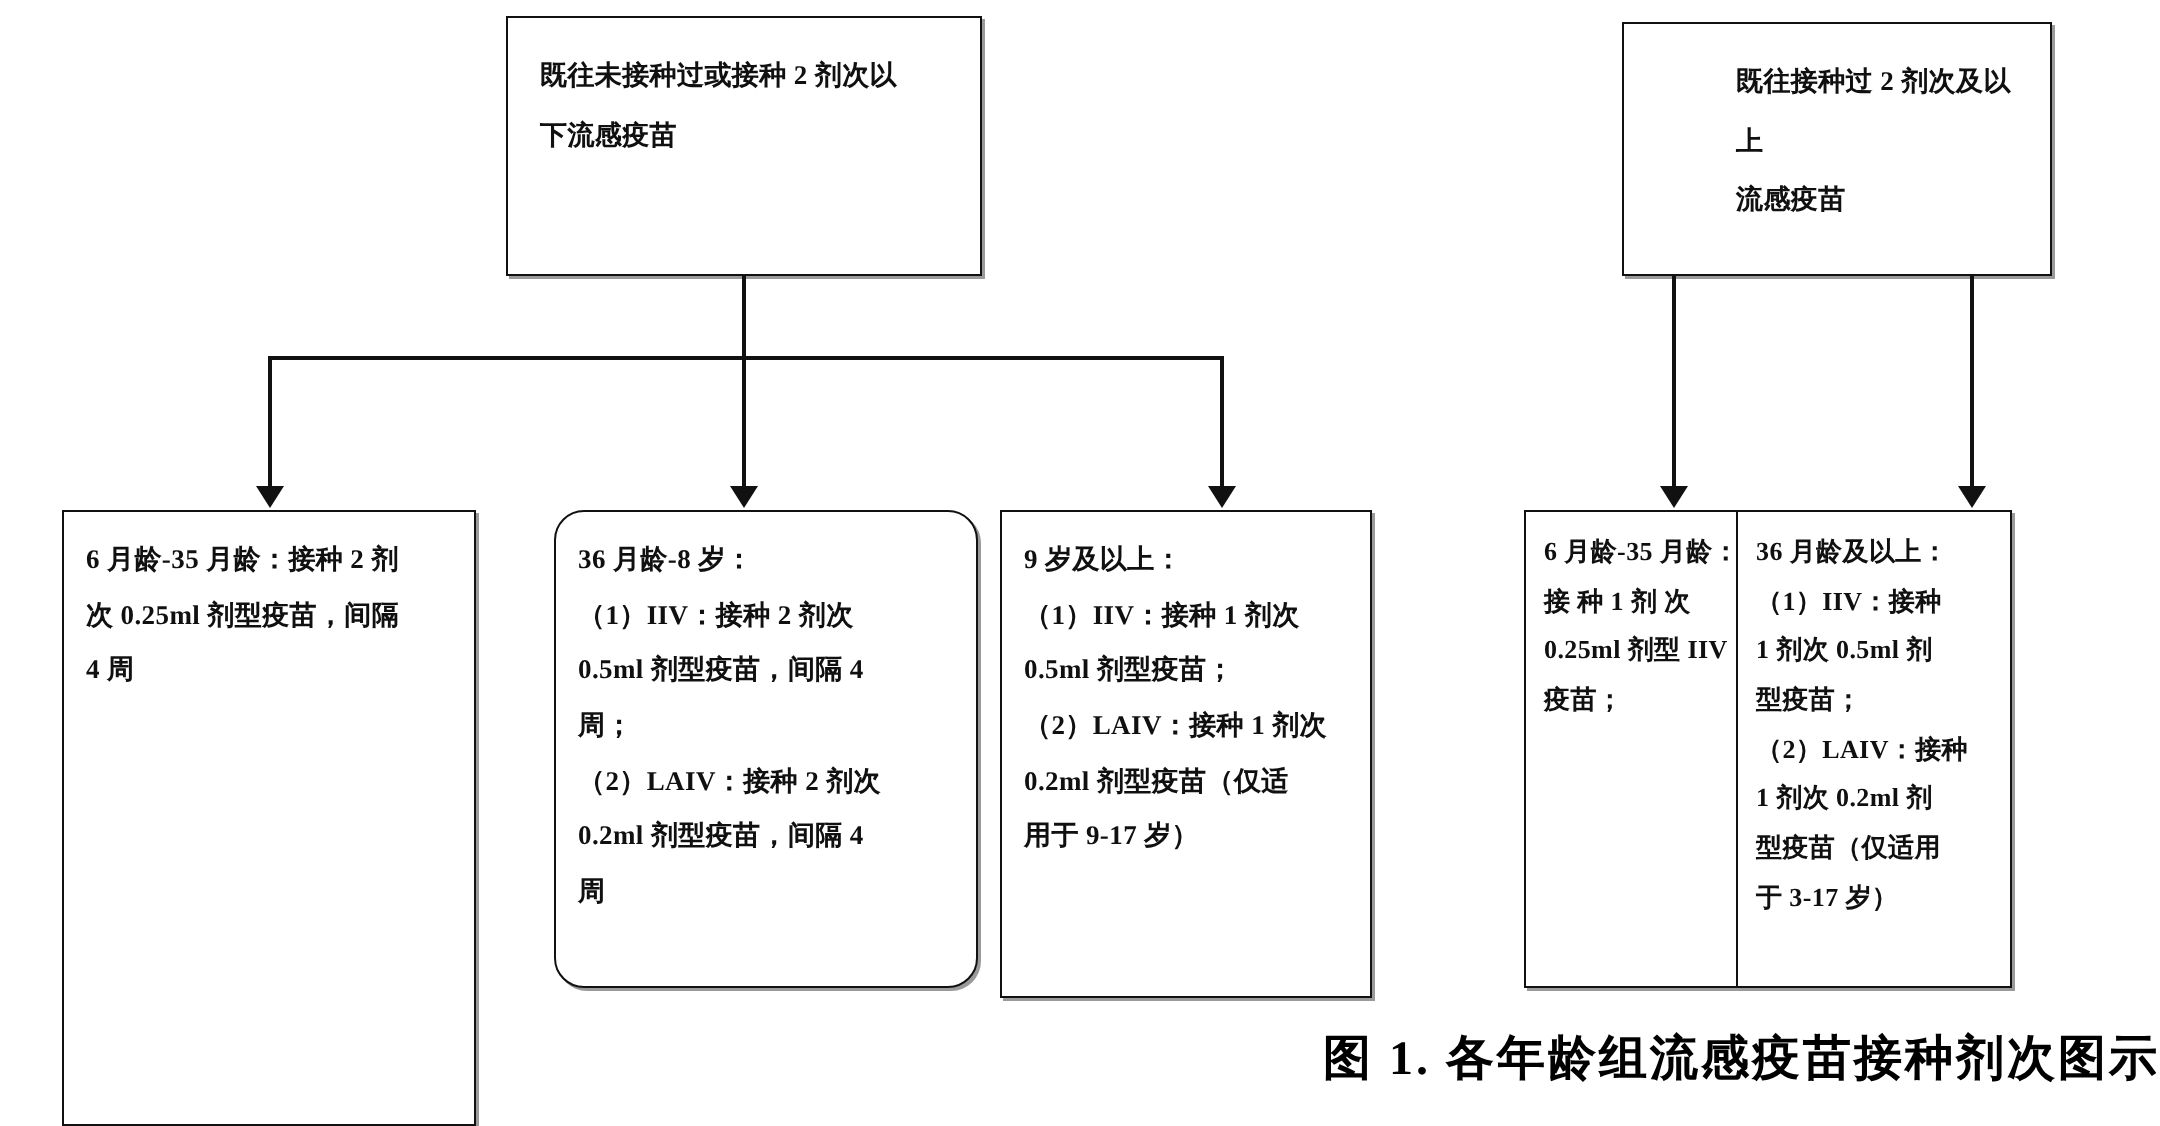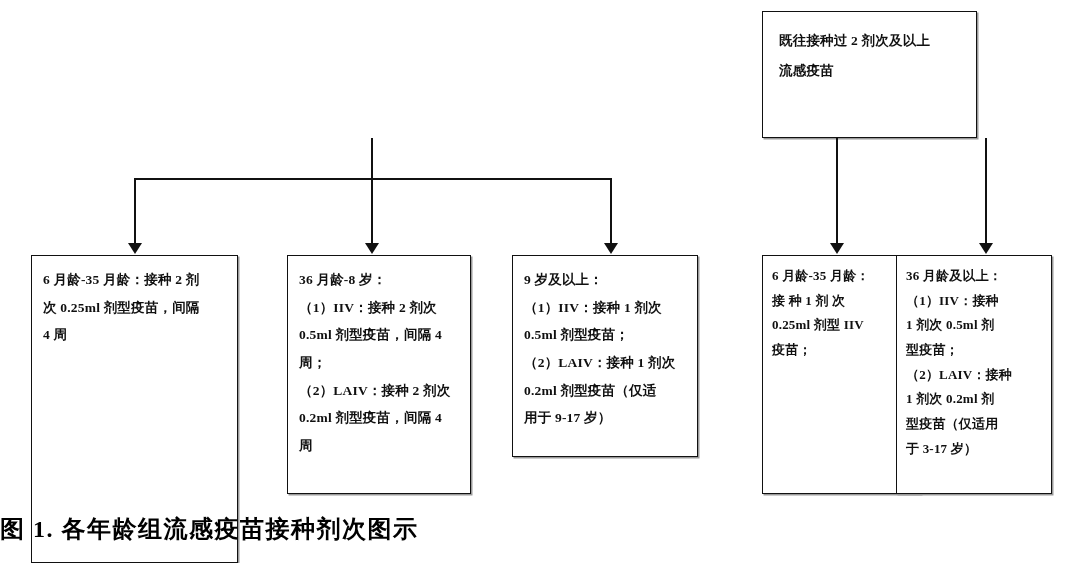--- a/index.html
+++ b/index.html
@@ -40,91 +40,95 @@
     position:absolute;
     width:0;height:0;
     border-left:7px solid transparent;
     border-right:7px solid transparent;
     border-top:11px solid #111;
   }
 
   .caption{
     position:absolute;
     left:0;right:0;
-    text-align:left;
+    text-align:right;
     font-size:24px;
     font-weight:700;
     letter-spacing:1.5px;
     font-family:"Liberation Serif","DejaVu Serif",serif;
     color:#000;
   }
 </style>
 </head>
 <body>
 
 <div id="stage">
 
+  <div class="node top" style="left:253px;top:8px;width:238px;height:130px;">
+    <span class="txt">既往未接种过或接种 2 剂次以
+下流感疫苗</span>
+  </div>
 
   <div class="vline" style="left:371px;top:138px;height:41px;"></div>
 
   <div class="hline" style="left:135px;top:178px;width:477px;"></div>
 
   <div class="vline" style="left:134px;top:178px;height:66px;"></div>
   <div class="arrow" style="left:128px;top:243px;"></div>
 
   <div class="vline" style="left:371px;top:178px;height:66px;"></div>
   <div class="arrow" style="left:365px;top:243px;"></div>
 
   <div class="vline" style="left:610px;top:178px;height:66px;"></div>
   <div class="arrow" style="left:604px;top:243px;"></div>
 
   <div class="node" style="left:31px;top:255px;width:207px;height:308px;">
     <span class="txt">6 月龄-35 月龄：接种 2 剂
 次 0.25ml 剂型疫苗，间隔
 4 周</span>
   </div>
 
-  <div class="node" style="left:287px;top:255px;width:184px;height:239px;">
+  <div class="node" style="left:277px;top:255px;width:212px;height:239px;border-radius:15px;">
     <span class="txt">36 月龄-8 岁：
 （1）IIV：接种 2 剂次
 0.5ml 剂型疫苗，间隔 4
 周；
 （2）LAIV：接种 2 剂次
 0.2ml 剂型疫苗，间隔 4
 周</span>
   </div>
 
-  <div class="node" style="left:512px;top:255px;width:186px;height:202px;">
+  <div class="node" style="left:500px;top:255px;width:186px;height:244px;">
     <span class="txt">9 岁及以上：
 （1）IIV：接种 1 剂次
 0.5ml 剂型疫苗；
 （2）LAIV：接种 1 剂次
 0.2ml 剂型疫苗（仅适
 用于 9-17 岁）</span>
   </div>
 
-  <div class="node top" style="left:762px;top:11px;width:215px;height:127px;">
+  <div class="node top" style="left:811px;top:11px;width:215px;height:127px;padding-left:40px;">
     <span class="txt">既往接种过 2 剂次及以上
 流感疫苗</span>
   </div>
 
   <div class="vline" style="left:836px;top:138px;height:106px;"></div>
   <div class="arrow" style="left:830px;top:243px;"></div>
 
   <div class="vline" style="left:985px;top:138px;height:106px;"></div>
   <div class="arrow" style="left:979px;top:243px;"></div>
 
   <div class="node narrow" style="left:762px;top:255px;width:159px;height:239px;">
     <span class="txt">6 月龄-35 月龄：
 接 种 1 剂 次
 0.25ml 剂型 IIV
 疫苗；</span>
   </div>
 
-  <div class="node narrow" style="left:896px;top:255px;width:156px;height:239px;">
+  <div class="node narrow" style="left:868px;top:255px;width:138px;height:239px;">
     <span class="txt">36 月龄及以上：
 （1）IIV：接种
 1 剂次 0.5ml 剂
 型疫苗；
 （2）LAIV：接种
 1 剂次 0.2ml 剂
 型疫苗（仅适用
 于 3-17 岁）</span>
   </div>
 

